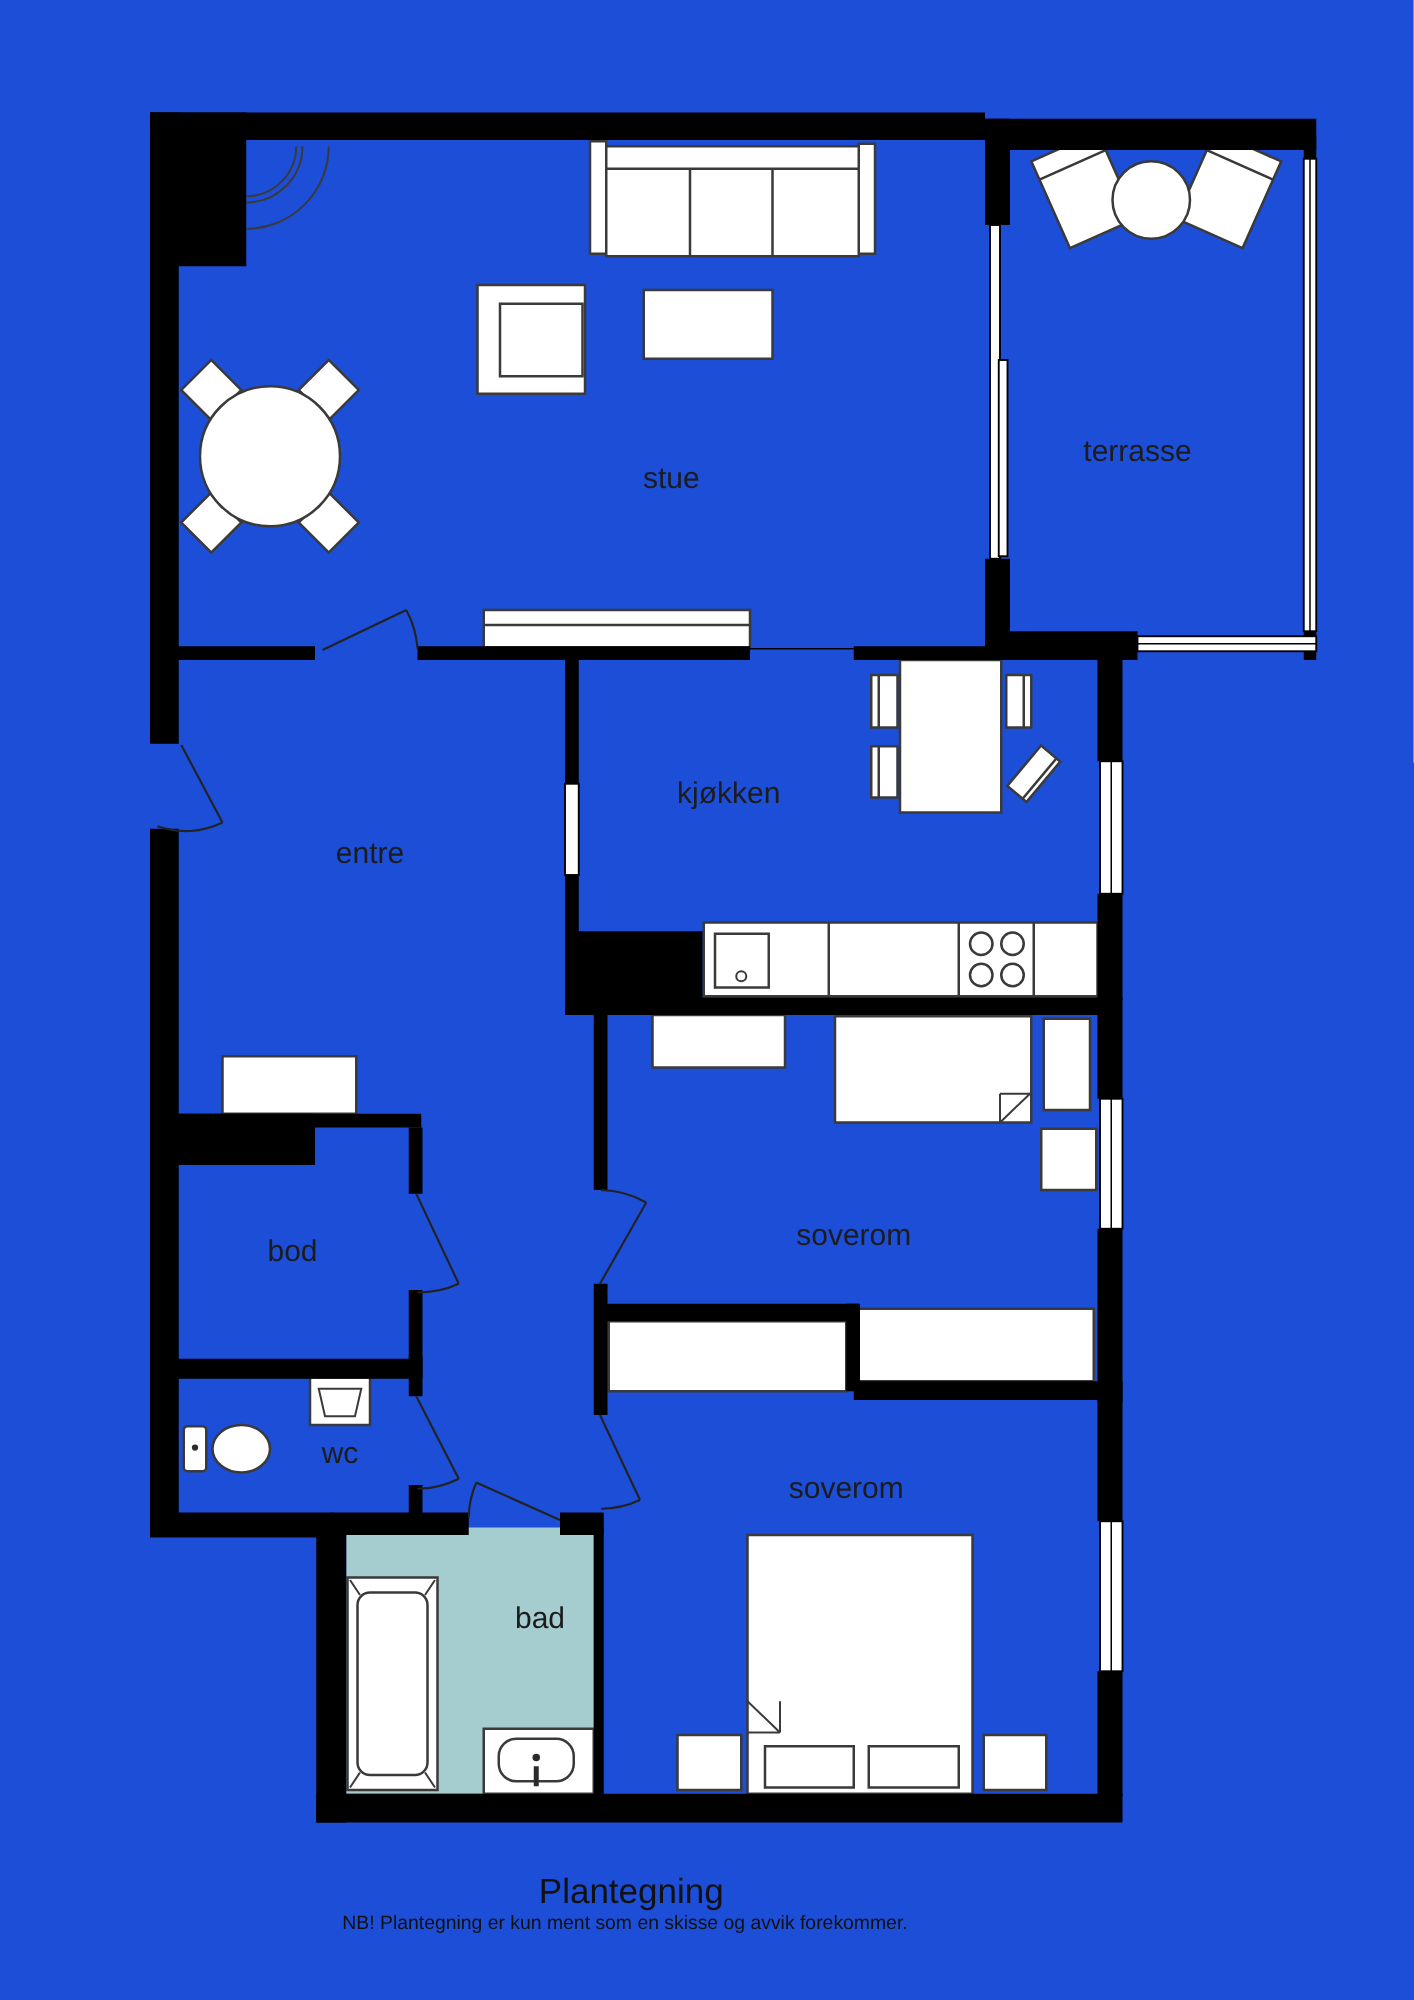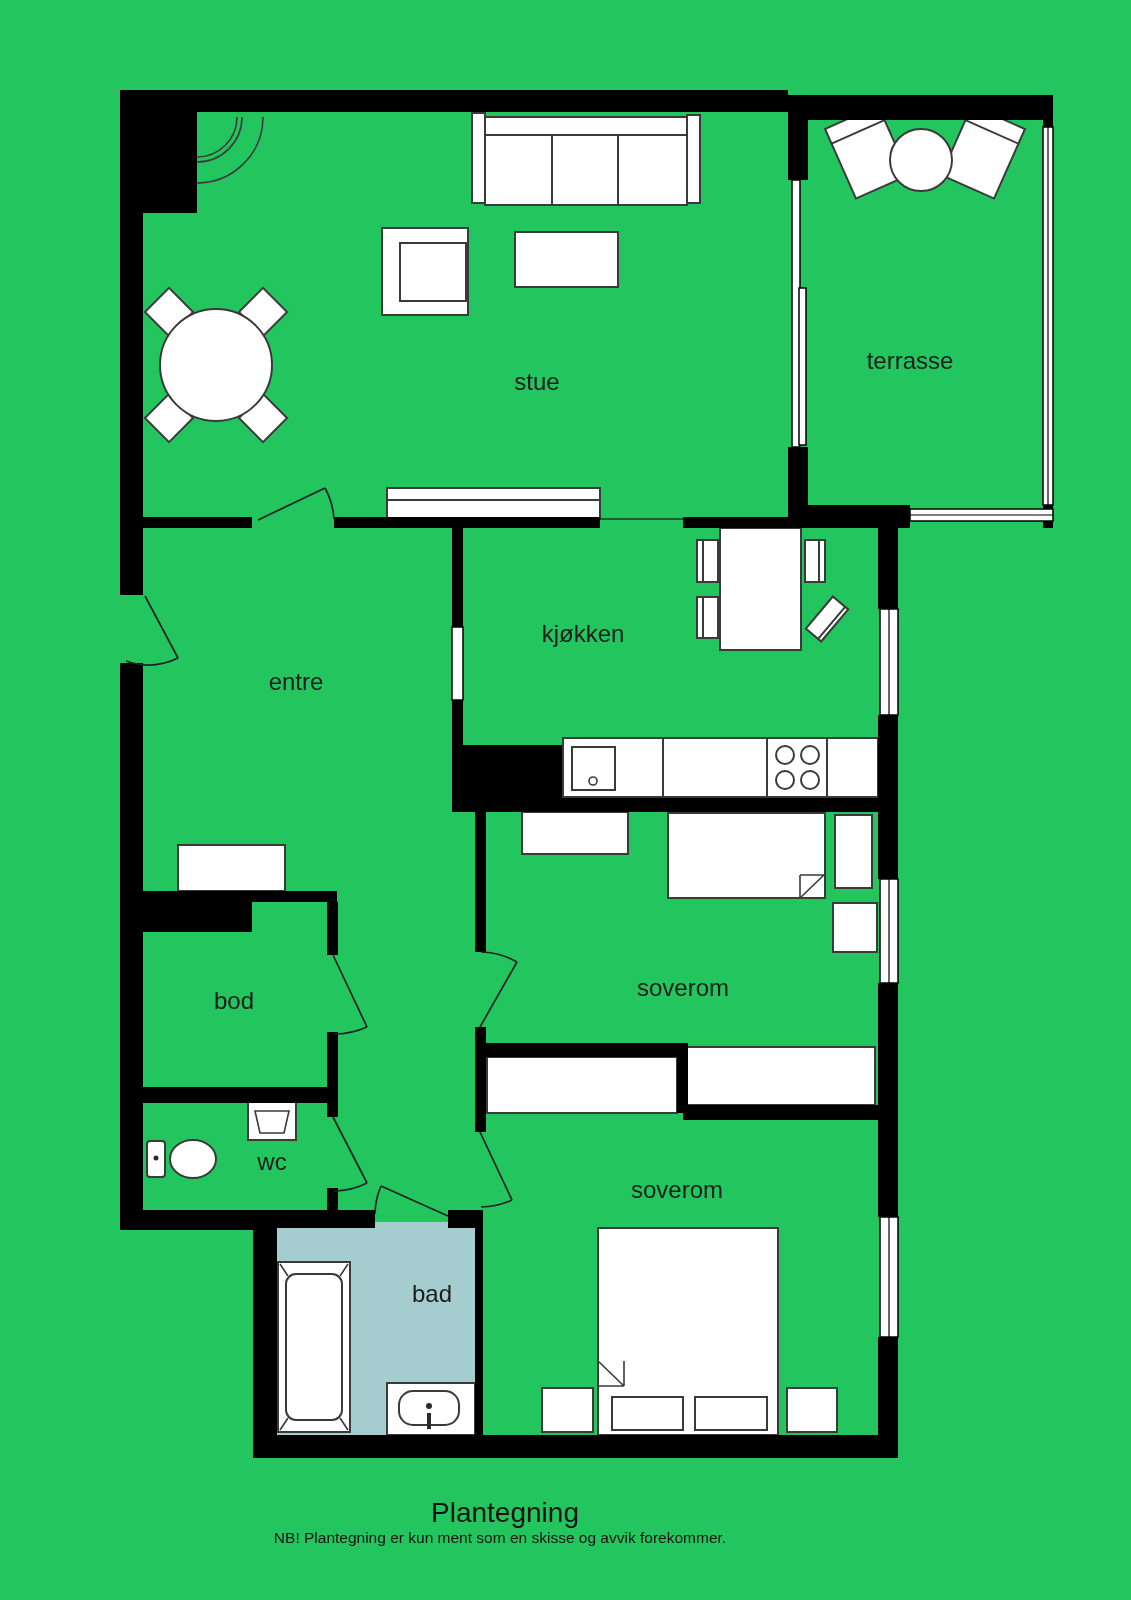--- a/index.html
+++ b/index.html
@@ -1,16 +1,16 @@
 <!DOCTYPE html>
 <html><head>
 <meta charset="utf-8">
 <style>
   html,body{margin:0;padding:0;background:#ffffff;}
-  .page{position:relative;width:1131px;height:1600px;background:#22c55e;overflow:hidden;
+  .page{position:relative;width:1131px;height:1600px;background:#1d4ed8;overflow:hidden;
         font-family:"Liberation Sans", sans-serif;}
   svg{display:block;}
   .wall{stroke:none;}
   .furn{fill:#ffffff;stroke:#3a3a3a;stroke-width:2;}
   .furnl{fill:none;stroke:#3a3a3a;stroke-width:2;}
   .thinl{fill:none;stroke:#3a3a3a;stroke-width:1.6;}
   .door{fill:none;stroke:#222222;stroke-width:1.7;}
   .win{fill:#ffffff;stroke:#000000;stroke-width:1.5;}
   .winl{fill:none;stroke:#000000;stroke-width:1.2;}
   .dark{fill:#2b2b2b;stroke:none;}

